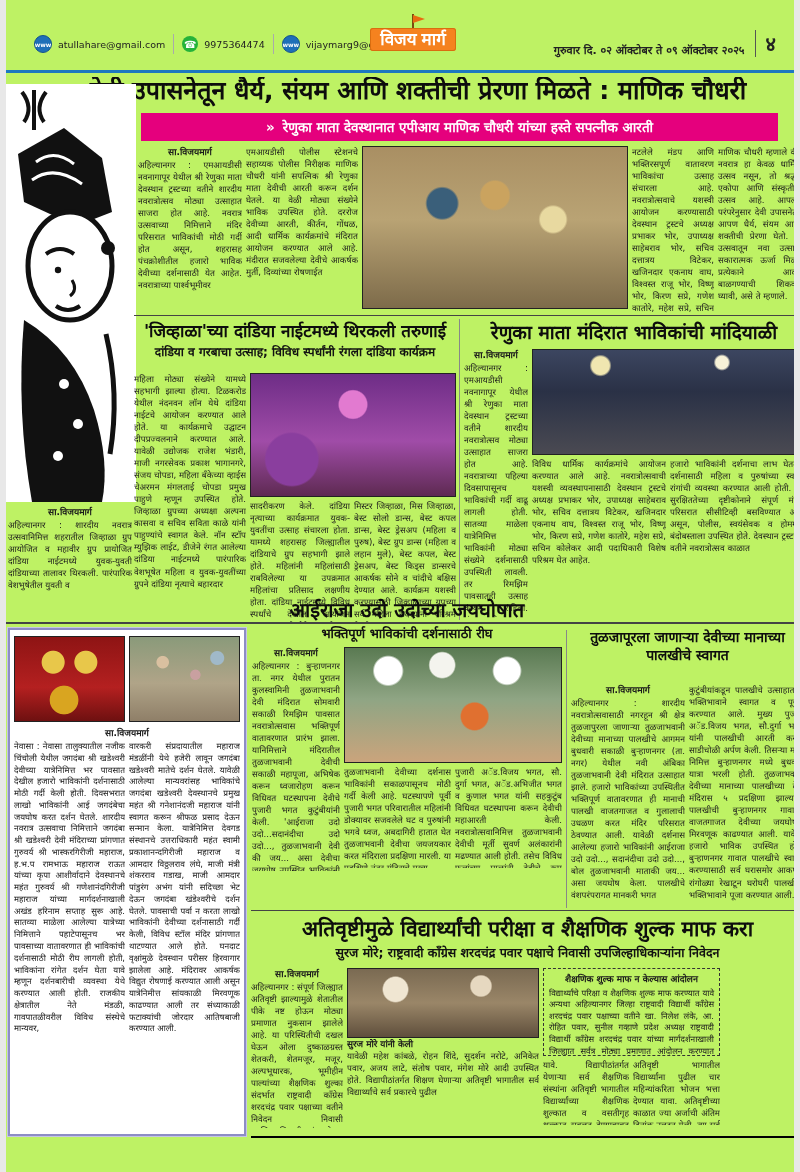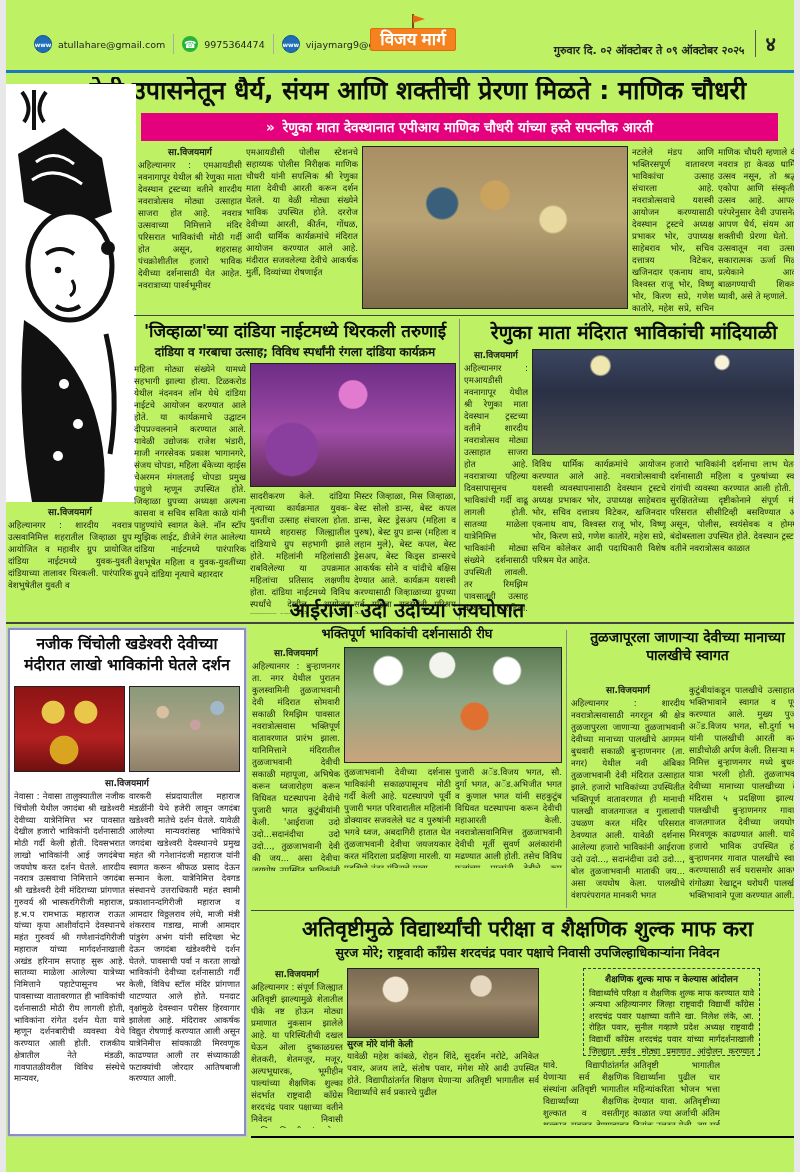--- a/index.html
+++ b/index.html
@@ -152,21 +152,21 @@
     <div class="photo ph-aarti" style="width:266px;height:163px;"></div>
     <div class="bt" style="width:82px;height:167px;">नटलेले मंडप आणि भक्तिरसपूर्ण वातावरण भाविकांचा उत्साह संचारला आहे. नवरात्रोत्सवाचे यशस्वी आयोजन करण्यासाठी देवस्थान ट्रस्टचे अध्यक्ष प्रभाकर भोर, उपाध्यक्ष साहेबराव भोर, सचिव दत्तात्रय विटेकर, खजिनदार एकनाथ वाघ, विश्वस्त राजू भोर, विष्णू भोर, किरण सप्रे, गणेश कातोरे, महेश सप्रे, सचिन कोलतकर आदी पदाधिकाऱ्यांनी विशेष परिश्रम घेतले.</div>
     <div class="bt" style="width:84px;height:167px;">माणिक चौधरी म्हणाले की, नवरात्र हा केवळ धार्मिक उत्सव नसून, तो श्रद्धा, एकोपा आणि संस्कृतीचा उत्सव आहे. आपल्या परंपरेनुसार देवी उपासनेतून आपण धैर्य, संयम आणि शक्तीची प्रेरणा घेतो. या उत्सवातून नवा उत्साह, सकारात्मक ऊर्जा मिळून प्रत्येकाने आदर्श बाळगण्याची शिकवण घ्यावी, असे ते म्हणाले.</div>
   </div>
 
   <div class="abs hrule" style="left:128px;top:315px;width:670px;height:1px;"></div>
 
   <div class="abs" style="left:128px;top:319px;width:322px;height:301px;">
     <div class="hl" style="font-size:17px;white-space:nowrap;height:24px;">'जिव्हाळा'च्या दांडिया नाईटमध्ये थिरकली तरुणाई</div>
     <div class="subhl" style="font-size:12px;white-space:nowrap;height:18px;">दांडिया व गरबाचा उत्साह; विविध स्पर्धांनी रंगला दांडिया कार्यक्रम</div>
-    <div class="cols" style="margin-top:2px;height:253px;">
+    <div class="cols" style="margin-top:12px;height:253px;">
       <div class="bt" style="width:112px;height:253px;">महिला मोठ्या संख्येने यामध्ये सहभागी झाल्या होत्या. टिळकरोड येथील नंदनवन लॉन येथे दांडिया नाईटचे आयोजन करण्यात आले होते. या कार्यक्रमाचे उद्घाटन दीपप्रज्वलनाने करण्यात आले. यावेळी उद्योजक राजेश भंडारी, माजी नगरसेवक प्रकाश भागानगरे, संजय चोपडा, महिला बँकेच्या व्हाईस चेअरमन मंगलताई चोपडा प्रमुख पाहुणे म्हणून उपस्थित होते. जिव्हाळा ग्रुपच्या अध्यक्षा अल्पना कासवा व सचिव सविता काळे यांनी पाहुण्यांचे स्वागत केले. नॉन स्टॉप म्युझिक लाईट, डीजेने रंगत आलेल्या दांडिया नाईटमध्ये पारंपारिक वेशभूषेत महिला व युवक-युवतींच्या ग्रुपने दांडिया नृत्याचे बहारदार</div>
       <div style="width:206px;">
         <div class="photo ph-dandiya" style="width:206px;height:124px;"></div>
         <div class="cols" style="margin-top:3px;height:124px;">
           <div class="bt" style="width:100px;height:124px;">सादरीकरण केले. दांडिया नृत्याच्या कार्यक्रमात युवक-युवतींचा उत्साह संचारला होता. यामध्ये शहरासह जिल्ह्यातील दांडियाचे ग्रुप सहभागी झाले होते. महिलांनी महिलांसाठी राबविलेल्या या उपक्रमात महिलांचा प्रतिसाद लक्षणीय होता. दांडिया नाईटमध्ये विविध स्पर्धांचे देखील आयोजन करण्यात आले होते. यामध्ये</div>
           <div class="bt" style="width:102px;height:124px;">मिस्टर जिव्हाळा, मिस जिव्हाळा, बेस्ट सोलो डान्स, बेस्ट कपल डान्स, बेस्ट ड्रेसअप (महिला व पुरुष), बेस्ट ग्रुप डान्स (महिला व लहान मुले), बेस्ट कपल, बेस्ट ड्रेसअप, बेस्ट किड्स डान्सरचे आकर्षक सोने व चांदीचे बक्षिस देण्यात आले. कार्यक्रम यशस्वी करण्यासाठी जिव्हाळाच्या ग्रुपच्या सर्व महिला सदस्यांनी परिश्रम घेतले.</div>
         </div>
       </div>
     </div>
   </div>
@@ -191,21 +191,20 @@
   </div>
 
   <div class="abs bt" style="left:2px;top:506px;width:124px;height:112px;">
     <span class="byline">सा.विजयमार्ग</span>
     <span>अहिल्यानगर : शारदीय नवरात्र उत्सवानिमित्त शहरातील जिव्हाळा ग्रुप आयोजित व महावीर ग्रुप प्रायोजित दांडिया नाईटमध्ये युवक-युवती दांडियाच्या तालावर थिरकली. पारंपारिक वेशभुषेतील युवती व</span>
   </div>
 
   <div class="abs hrule" style="left:0;top:622px;width:798px;height:2px;"></div>
 
   <div class="abs boxed" style="left:2px;top:628px;width:238px;height:508px;">
-    <div class="hl" style="font-size:15.5px;line-height:1.35;height:50px;">नजीक चिंचोली खडेश्वरी देवीच्या मंदीरात लाखो भाविकांनी घेतले दर्शन</div>
     <div class="cols" style="height:86px;margin-top:2px;">
       <div class="photo ph-idol" style="width:112px;height:86px;"></div>
       <div class="photo ph-daycrowd" style="width:112px;height:86px;"></div>
     </div>
     <span class="byline" style="margin-top:4px;">सा.विजयमार्ग</span>
     <div class="cols" style="height:338px;margin-top:2px;">
       <div class="bt" style="width:112px;height:338px;font-size:8.4px;">नेवासा : नेवासा तालुक्यातील नजीक चिंचोली येथील जगदंबा श्री खडेश्वरी देवीच्या यात्रेनिमित्त भर पावसात देखील हजारो भाविकांनी दर्शनासाठी मोठी गर्दी केली होती. दिवसभरात लाखो भाविकांनी आई जगदंबेचा जयघोष करत दर्शन घेतले. शारदीय नवरात्र उत्सवाचा निमित्ताने जगदंबा श्री खडेश्वरी देवी मंदिराच्या प्रांगणात गुरुवर्य श्री भास्करगिरीजी महाराज, ह.भ.प रामभाऊ महाराज राऊत यांच्या कृपा आशीर्वादाने देवस्थानचे महंत गुरुवर्य श्री गणेशानंदगिरीजी महाराज यांच्या मार्गदर्शनाखाली अखंड हरिनाम सप्ताह सुरू आहे. सातव्या माळेला आलेल्या यात्रेच्या निमित्ताने पहाटेपासूनच भर पावसाच्या वातावरणात ही भाविकांची दर्शनासाठी मोठी रीघ लागली होती, भाविकांना रांगेत दर्शन घेता यावे म्हणून दर्शनबारीची व्यवस्था येथे करण्यात आली होती. राजकीय क्षेत्रातील नेते मंडळी, गावपातळीवरील विविध संस्थेचे मान्यवर,</div>
       <div class="bt" style="width:112px;height:338px;font-size:8.4px;">वारकरी संप्रदायातील महाराज मंडळींनी येथे हजेरी लावून जगदंबा खडेश्वरी मातेचे दर्शन घेतले. यावेळी आलेल्या मान्यवरांसह भाविकांचे जगदंबा खडेश्वरी देवस्थानचे प्रमुख महंत श्री गनेशानंदजी महाराज यांनी स्वागत करून श्रीफळ प्रसाद देऊन सन्मान केला. यात्रेनिमित्त देवगड संस्थानचे उत्तराधिकारी महंत स्वामी प्रकाशानन्दगिरीजी महाराज व आमदार विठ्ठलराव लंघे, माजी मंत्री शंकरराव गडाख, माजी आमदार पांडुरंग अभंग यांनी सदिच्छा भेट देऊन जगदंबा खंडेश्वरीचे दर्शन घेतले. पावसाची पर्वा न करता लाखो भाविकांनी देवीच्या दर्शनासाठी गर्दी केली, विविध स्टॉल मंदिर प्रांगणात थाटण्यात आले होते. घनदाट वृक्षांमुळे देवस्थान परीसर हिरवागार झालेला आहे. मंदिरावर आकर्षक विद्युत रोषणाई करण्यात आली असून यात्रेनिमीत्त सांयकाळी मिरवणूक काढण्यात आली तर संध्याकाळी फटाक्यांची जोरदार आतिषबाजी करण्यात आली.</div>
     </div>
   </div>
@@ -250,21 +249,21 @@
       <div class="bt" style="width:92px;height:160px;">
         <span class="byline">सा.विजयमार्ग</span>
         <span>अहिल्यानगर : संपूर्ण जिल्ह्यात अतिवृष्टी झाल्यामुळे शेतातील पीके नष्ट होऊन मोठ्या प्रमाणात नुकसान झालेले आहे. या परिस्थितीची दखल घेऊन ओला दुष्काळग्रस्त शेतकरी, शेतमजूर, मजूर, अल्पभूधारक, भूमीहीन पाल्यांच्या शैक्षणिक शुल्का संदर्भात राष्ट्रवादी काँग्रेस शरदचंद्र पवार पक्षाच्या वतीने निवेदन निवासी उपजिल्हाधिकारी यांना देऊन अतिवृष्टीमुळे विद्यार्थ्यांची परीक्षा व शैक्षणिक शुल्क माफ करावे, अशी मागणी जिल्हाध्यक्ष</span>
       </div>
       <div style="width:192px;">
         <div class="photo ph-office" style="width:192px;height:70px;"></div>
         <div class="caption">सुरज मोरे यांनी केली</div>
         <div class="bt" style="width:192px;height:74px;">यावेळी महेश कांबळे, रोहन शिंदे, सुदर्शन नरोटे, अनिकेत पवार, अजय लाटे, संतोष पवार, मंगेश मोरे आदी उपस्थित होते. विद्यापीठांतर्गत शिक्षण घेणाऱ्या अतिवृष्टी भागातील सर्व विद्यार्थ्यांचे सर्व प्रकारचे पुढील</div>
       </div>
       <div style="width:177px;">
-        <div class="dashbox" style="width:177px;height:88px;margin-left:40px;">
+        <div class="dashbox" style="width:177px;height:88px;">
           <span class="dashtitle">शैक्षणिक शुल्क माफ न केल्यास आंदोलन</span>
           <span>विद्यार्थ्यांचे परिक्षा व शैक्षणिक शुल्क माफ करण्यात यावे अन्यथा अहिल्यानगर जिल्हा राष्ट्रवादी विद्यार्थी काँग्रेस शरदचंद्र पवार पक्षाच्या वतीने खा. निलेश लंके, आ. रोहित पवार, सुनील गव्हाणे प्रदेश अध्यक्ष राष्ट्रवादी विद्यार्थी काँग्रेस शरदचंद्र पवार यांच्या मार्गदर्शनाखाली जिल्ह्यात सर्वत्र मोठ्या प्रमाणात आंदोलन करण्यात येतील असा इशाराही देण्यात आला.</span>
         </div>
         <div class="cols" style="margin-top:3px;height:66px;">
           <div class="bt" style="width:86px;height:66px;">यावे. विद्यापीठांतर्गत येणाऱ्या सर्व शैक्षणिक संस्थांना अतिवृष्टी भागातील विद्यार्थ्यांच्या शैक्षणिक शुल्कात व वसतीगृह शुल्कात सवलत देण्याबाबत निर्देशित करावे. विद्यापीठात शिक्षण घेणाऱ्या</div>
           <div class="bt" style="width:87px;height:66px;">अतिवृष्टी भागातील विद्यार्थ्यांना पुढील चार महिन्यांकरिता भोजन भत्ता देण्यात यावा. अतिवृष्टीच्या काळात ज्या अर्जाची अंतिम दिनांक उलटून गेली, त्या सर्व अर्जांना मुदतवाढ मिळावी.</div>
         </div>
       </div>
     </div>
   </div>

